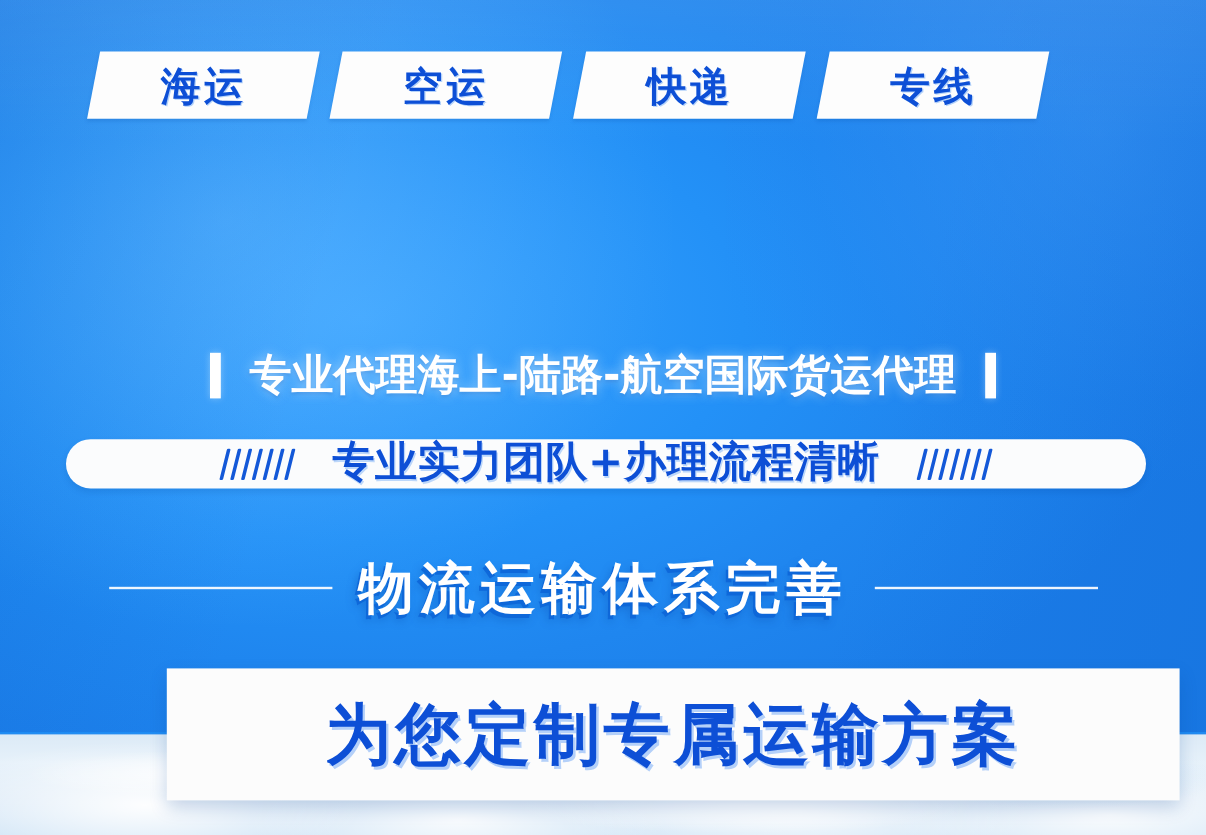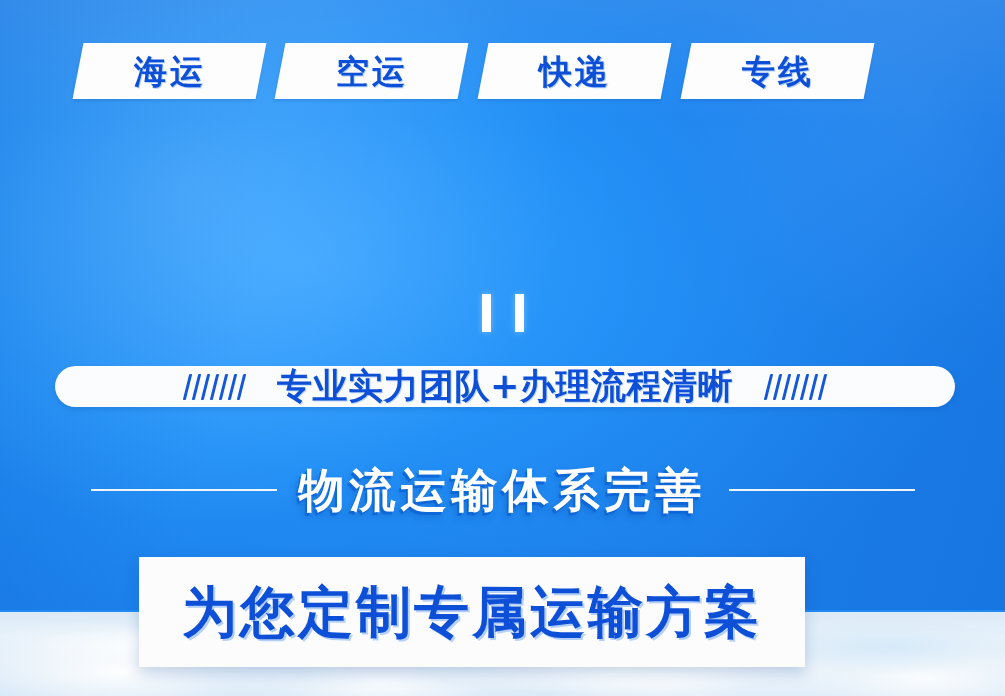--- a/index.html
+++ b/index.html
@@ -228,21 +228,21 @@
     text-shadow:
       -2px 3px 0 rgba(12,100,215,0.85),
       -3px 5px 7px rgba(8,70,165,0.35);
   }
 
   
   .plate {
     position: absolute;
     left: 139px;
     top: 557px;
-    width: 666px;
+    width: 844px;
     height: 110px;
     background: #fcfcfc;
     box-shadow: 0 6px 14px rgba(10,70,150,0.22);
     display: flex;
     align-items: center;
     justify-content: center;
   }
   .plate-text {
     color: #0d4fd6;
     font-size: 55px;
@@ -275,20 +275,21 @@
       <span class="tag-label">快递</span>
     </div>
     <div class="tag tag-3">
       <span class="tag-label">专线</span>
     </div>
   </div>
 
 
   <div class="subtitle-row">
     <div class="side-bar"></div>
+    <div class="subtitle-text">专业代理海上-陆路-航空国际货运代理</div>
     <div class="side-bar"></div>
   </div>
 
   <div class="pill">
     <div class="hashes">
       <span class="hash"></span>
         <span class="hash"></span>
         <span class="hash"></span>
       <span class="hash"></span>
         <span class="hash"></span>

